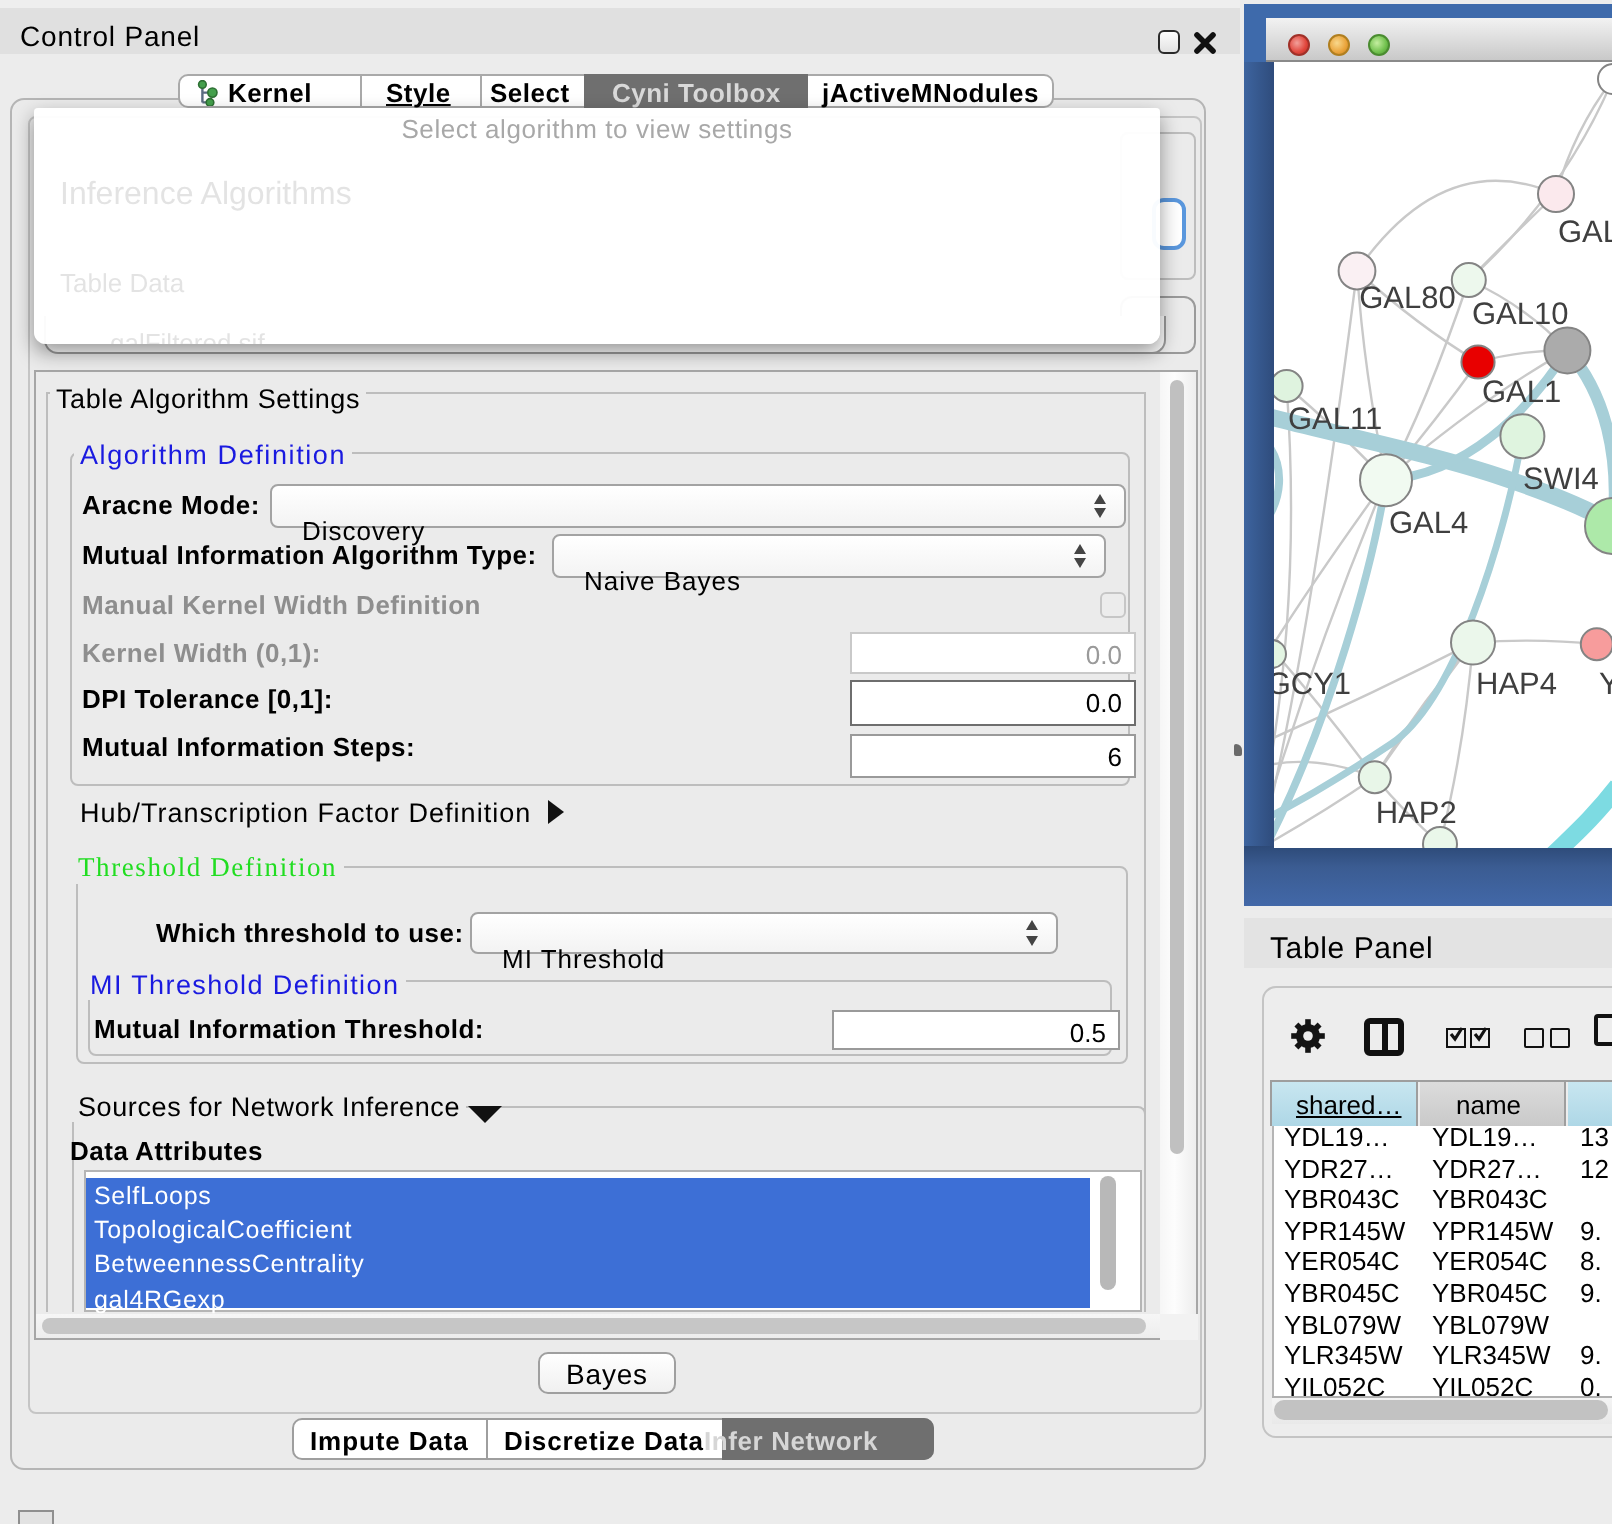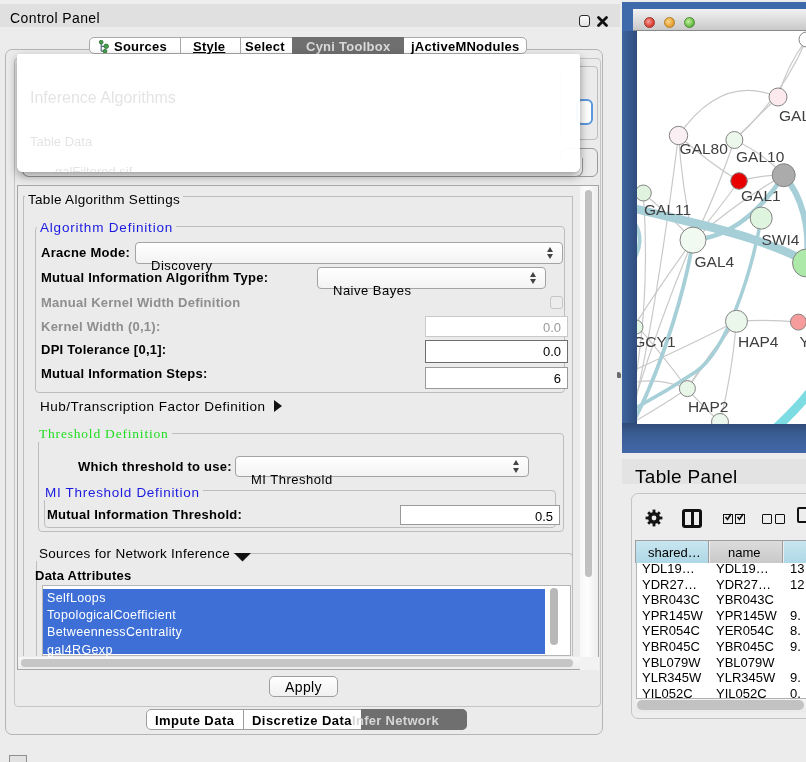--- a/index.html
+++ b/index.html
@@ -40,21 +40,21 @@
 <div class="abs" style="left:180px;top:37px;width:1px;height:17px;background:#a9a9a9;"></div>
 <div class="abs" style="left:240px;top:37px;width:1px;height:17px;background:#a9a9a9;"></div>
 <svg class="abs" style="left:98px;top:40px;" width="12" height="13" viewBox="0 0 12 13">
     <path d="M3.2 2.5 L3.2 11.2 M3.2 6.3 L7.2 6.3 M3.2 11.2 L5.8 11.2" stroke="#5a6b80" stroke-width="1.2" fill="none"></path>
     <g fill="#44a04c" stroke="#2e7034" stroke-width="0.8">
       <circle cx="3.2" cy="2.2" r="1.9"></circle>
       <circle cx="8.2" cy="6.3" r="2.3"></circle>
       <circle cx="7" cy="11.2" r="1.9"></circle>
     </g>
   </svg>
-<div class="abs lbl bold" style="left:114px;top:39px;">Sources</div>
+<div class="abs lbl bold" style="left:114px;top:39px;">Kernel</div>
 <div class="abs lbl bold" style="left:193px;top:39px;text-decoration:underline;">Style</div>
 <div class="abs lbl bold" style="left:245px;top:39px;">Select</div>
 <div class="abs lbl bold" style="left:306px;top:39px;color:#d9d9d9;">Cyni Toolbox</div>
 <div class="abs lbl bold" style="left:411px;top:39px;">jActiveMNodules</div>
 
 <div class="abs" style="left:560px;top:66px;width:38px;height:74px;border:1px solid #bdbdbd;border-radius:4px;"></div>
 <div class="abs" style="left:576px;top:99px;width:17px;height:26px;background:#fff;border:2.5px solid #5a97dd;border-radius:6px;"></div>
 <div class="abs" style="left:560px;top:148px;width:38px;height:29px;border:1px solid #9a9a9a;border-radius:6px;"></div>
 <div class="abs" style="left:22px;top:158px;width:561px;height:19px;background:#fdfdfd;border:1px solid #9a9a9a;border-top:none;border-radius:0 0 7px 7px;"></div>
 
@@ -77,21 +77,21 @@
 <div class="abs lbl bold" style="left:41px;top:245px;">Aracne Mode:</div>
 <div class="combo" style="left:135px;top:242px;width:428px;height:22px;">
     <span class="ct">Discovery</span>
     <span class="stepper">
       <span class="up"></span>
       <span class="dn"></span>
     </span>
   </div>
 
 <div class="abs lbl bold" style="left:41px;top:270px;">Mutual Information Algorithm Type:</div>
-<div class="combo" style="left:276px;top:267px;width:229px;height:22px;margin-left:41px;">
+<div class="combo" style="left:276px;top:267px;width:277px;height:22px;">
     <span class="ct">Naive Bayes</span>
     <span class="stepper">
       <span class="up"></span>
       <span class="dn"></span>
     </span>
   </div>
 
 <div class="abs lbl bold gray" style="left:41px;top:295px;">Manual Kernel Width Definition</div>
 <div class="abs" style="left:550px;top:296px;width:13px;height:13px;background:#ececec;border:1px solid #c6c6c6;border-radius:3px;"></div>
 
@@ -117,52 +117,53 @@
     <span class="ct">MI Threshold</span>
     <span class="stepper">
       <span class="up"></span>
       <span class="dn"></span>
     </span>
   </div>
 
 <div class="groupbox" style="left:44px;top:490px;width:512px;height:38px;"></div>
 <div class="glabel" style="left:42px;top:485px;color:#1a1ae0;letter-spacing:0.7px;">MI Threshold Definition</div>
 <div class="abs lbl bold" style="left:47px;top:507px;">Mutual Information Threshold:</div>
-<div class="field" style="left:400px;top:505px;width:160px;height:20px;border-color:#9a9a9a;">0.5</div>
+<div class="field" style="left:416px;top:505px;width:144px;height:20px;border-color:#9a9a9a;">0.5</div>
 
 <div class="abs" style="left:36px;top:553px;width:537px;height:103px;border:1px solid #bdbdbd;border-bottom:none;border-radius:4px 4px 0 0;"></div>
 <div class="glabel" style="left:36px;top:546px;letter-spacing:0.3px;text-align:right;">Sources for Network Inference</div>
 <svg class="abs" style="left:234px;top:552px;" width="17" height="10" viewBox="0 0 17 10">
     <path d="M0 1 L17 1 L8.5 9.5 Z" fill="#111"></path>
   </svg>
 <div class="abs lbl bold" style="left:35px;top:568px;">Data Attributes</div>
 
 <div class="abs" style="left:42px;top:585px;width:529px;height:71px;background:#fff;border:1px solid #b5b5b5;"></div>
 <div class="abs" style="left:43px;top:589px;width:502px;height:65px;background:#3d6fd6;"></div>
 <div class="abs" style="left:47px;top:590px;font-size:12.5px;letter-spacing:0.35px;color:#fff;line-height:17.2px;white-space:nowrap;">SelfLoops<br>TopologicalCoefficient<br>BetweennessCentrality<br>gal4RGexp</div>
 <div class="abs" style="left:550px;top:588px;width:8px;height:57px;background:#b8b8b8;border-radius:4px;"></div>
 
-<div class="abs" style="left:269px;top:676px;width:69px;height:21px;background:linear-gradient(#ffffff,#f0f0f0);border:1px solid #9f9f9f;border-radius:5px;text-align:center;font-size:14px;letter-spacing:0.4px;padding-top:2px;">Apply</div>
+<div class="abs" style="left:269px;top:676px;width:69px;height:21px;background:linear-gradient(#ffffff,#f0f0f0);border:1px solid #9f9f9f;border-radius:5px;text-align:center;font-size:14px;letter-spacing:0.4px;padding-top:2px;">Bayes</div>
 
 <div class="abs" style="left:146px;top:709px;width:321px;height:21px;background:#fff;border:1px solid #9e9e9e;border-radius:5px;"></div>
 <div class="abs" style="left:361px;top:709px;width:106px;height:21px;background:#6f6f6f;border-radius:0 5px 5px 0;"></div>
 <div class="abs" style="left:243px;top:709px;width:1px;height:21px;background:#9e9e9e;"></div>
 <div class="abs lbl bold" style="left:155px;top:713px;letter-spacing:0.45px;">Impute Data</div>
 <div class="abs lbl bold" style="left:252px;top:713px;letter-spacing:0.45px;">Discretize Data</div>
 <div class="abs lbl bold" style="left:352px;top:713px;color:#d6d6d6;letter-spacing:0.3px;">Infer Network</div>
 
 <div class="abs" style="left:9px;top:755px;width:18px;height:18px;background:#e2e2e2;border:1.5px solid #8f8f8f;"></div>
 
 <div class="abs" style="left:617px;top:372px;width:4px;height:6px;background:#6a6a6a;border-radius:1px 3px 1px 1px;"></div>
 
 <div class="abs" style="left:17px;top:54px;width:563px;height:118px;background:rgba(255,255,255,0.96);border-radius:2px 2px 6px 6px;box-shadow:0 4px 10px rgba(0,0,0,0.4);"></div>
 <div class="abs" style="left:17px;top:54px;width:563px;height:118px;overflow:hidden;border-radius:2px 2px 6px 6px;">
   <div style="position:absolute;left:13px;top:35px;font-size:16px;color:rgba(90,90,90,0.17);">Inference Algorithms</div>
   <div style="position:absolute;left:13px;top:80px;font-size:13px;color:rgba(90,90,90,0.17);">Table Data</div>
   <div style="position:absolute;left:38px;top:110px;font-size:13px;color:rgba(90,90,90,0.17);">galFiltered.sif</div>
+  <div style="position:absolute;left:0;top:3px;width:563px;text-align:center;font-size:13px;letter-spacing:0.3px;color:#a8a8a8;">Select algorithm to view settings</div>
 </div>
 
 <div class="abs" style="left:622px;top:2px;width:184px;height:451px;background:#3e6aab;"></div>
 <div class="abs" style="left:622px;top:31px;width:15px;height:393px;background:linear-gradient(90deg,#3d649f,#2f4c7c);"></div>
 <div class="abs" style="left:622px;top:423px;width:184px;height:30px;background:linear-gradient(#2d4a78,#3b5c92 35%,#4268a8);"></div>
 <div class="abs" style="left:633px;top:9px;width:173px;height:22px;background:linear-gradient(#f2f2f2,#c9c9c9);border-bottom:1px solid #8a8a8a;"></div>
 <div class="abs" style="left:644px;top:17px;width:11px;height:11px;border-radius:50%;background:radial-gradient(circle at 3.5px 3.5px,#f2a09a,#e0443a 60%,#b03028);border:0.5px solid #a03028;"></div>
 <div class="abs" style="left:664px;top:17px;width:11px;height:11px;border-radius:50%;background:radial-gradient(circle at 3.5px 3.5px,#f8d88c,#eaa33a 60%,#c07f20);border:0.5px solid #b07f20;"></div>
 <div class="abs" style="left:684px;top:17px;width:11px;height:11px;border-radius:50%;background:radial-gradient(circle at 3.5px 3.5px,#c4eea0,#6fc04c 60%,#4a8c30);border:0.5px solid #4a8c30;"></div>
 
@@ -229,21 +230,21 @@
     <text x="124.5" y="213.5">SWI4</text>
     <text x="57.5" y="235.5">GAL4</text>
     <text x="-3.7" y="316">GCY1</text>
     <text x="101" y="316">HAP4</text>
     <text x="162.5" y="316">YJ</text>
     <text x="50.9" y="380.5">HAP2</text>
   </g>
 </svg>
 
 <div class="abs" style="left:622px;top:459px;width:184px;height:25px;background:#e3e3e3;"></div>
-<div class="abs lbl" style="left:635px;top:466px;font-size:19px;letter-spacing:0.3px;">Table Panel</div>
+<div class="abs lbl" style="left:635px;top:466px;font-size:15px;letter-spacing:0.3px;">Table Panel</div>
 
 <div class="abs" style="left:631px;top:493px;width:180px;height:226px;background:#ededed;border:1px solid #c4c4c4;border-radius:7px 0 0 7px;"></div>
 
 <svg class="abs" style="left:645px;top:509px;" width="18" height="18" viewBox="0 0 18 18">
     <g fill="#141414">
       <circle cx="9" cy="9" r="6"></circle>
       <g>
         <rect x="7.6" y="0.6" width="2.8" height="3.4"></rect>
         <rect x="7.6" y="14" width="2.8" height="3.4"></rect>
         <rect x="0.6" y="7.6" width="3.4" height="2.8"></rect>
@@ -267,21 +268,21 @@
     <path d="M13.5 4 L15.5 6.5 L19 1" stroke="#111" stroke-width="1.6" fill="none"></path>
   </svg>
 <div class="abs" style="left:762px;top:514px;width:10px;height:10px;border:1.5px solid #111;border-radius:1px;"></div>
 <div class="abs" style="left:775px;top:514px;width:10px;height:10px;border:1.5px solid #111;border-radius:1px;"></div>
 <div class="abs" style="left:797px;top:507px;width:12px;height:16px;border:2px solid #111;border-radius:2px;background:#ededed;"></div>
 
 <div class="abs" style="left:635px;top:540px;width:171px;height:23px;border-top:1px solid #9e9e9e;border-left:1px solid #9e9e9e;"></div>
 <div class="abs" style="left:636px;top:541px;width:73px;height:22px;background:linear-gradient(#c8e6f0,#aed7e6);border-right:1px solid #9e9e9e;"></div>
 <div class="abs" style="left:710px;top:541px;width:73px;height:22px;background:linear-gradient(#dcdcdc,#c9c9c9);border-right:1px solid #9e9e9e;"></div>
 <div class="abs" style="left:784px;top:541px;width:22px;height:22px;background:linear-gradient(#c8e6f0,#aed7e6);"></div>
-<div class="abs lbl" style="left:648px;top:545px;">shared…</div>
+<div class="abs lbl" style="left:648px;top:545px;text-decoration:underline;">shared…</div>
 <div class="abs lbl" style="left:728px;top:545px;">name</div>
 
 <div class="abs" style="left:636px;top:563px;width:170px;height:136px;background:#fff;border-left:1px solid #b5b5b5;"></div>
 <div class="abs" style="left:636px;top:563px;width:170px;height:136px;overflow:hidden;font-size:13px;line-height:15.6px;">
 <div style="position:absolute;left:6px;top:-2px;white-space:pre;">YDL19…
 YDR27…
 YBR043C
 YPR145W
 YER054C
 YBR045C

